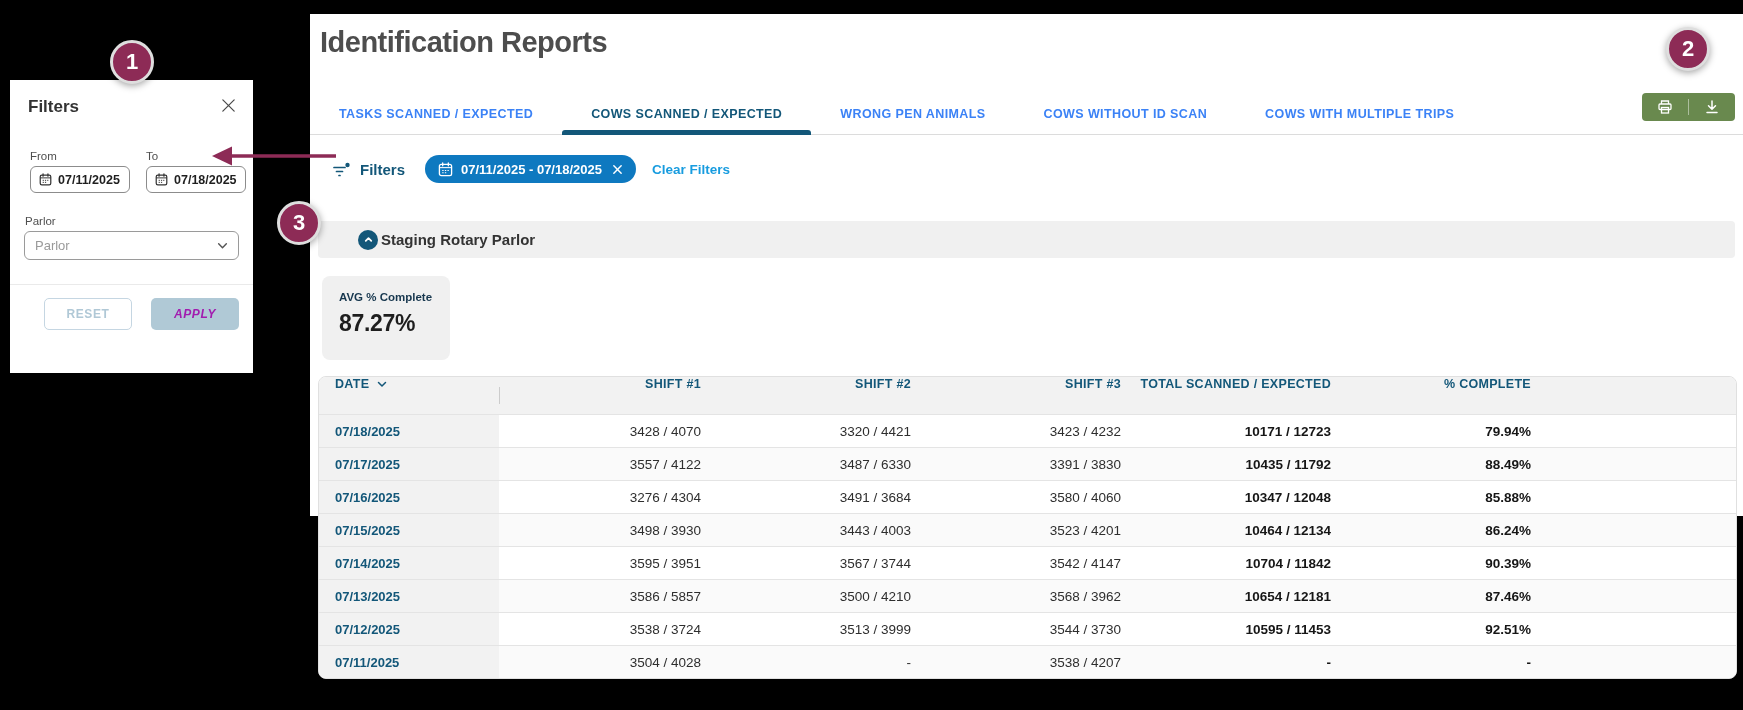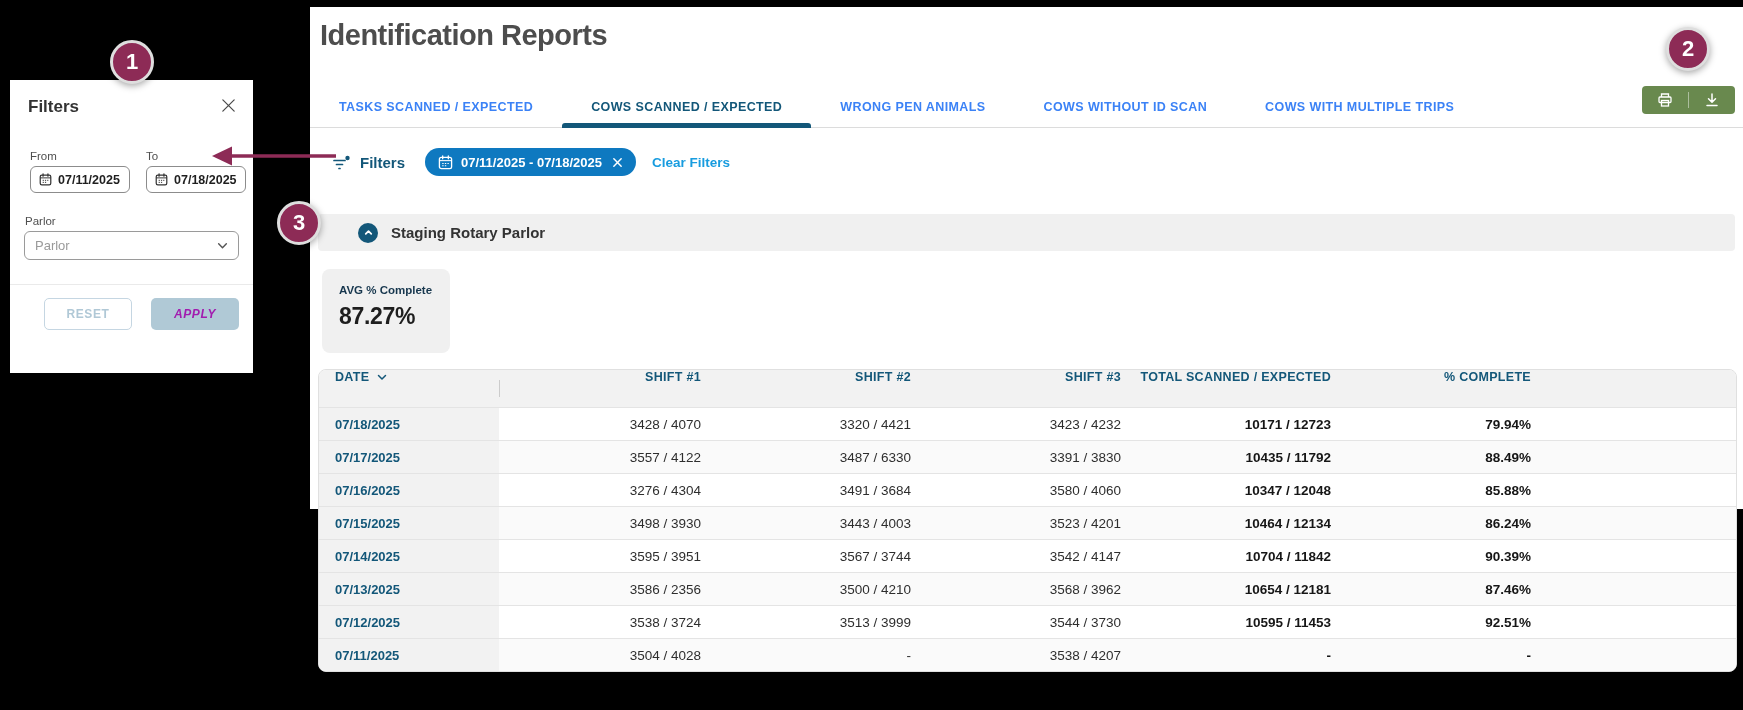--- a/index.html
+++ b/index.html
@@ -1,20 +1,20 @@
 <!DOCTYPE html>
 <html><head>
 <meta charset="utf-8">
 <style>
   html,body{margin:0;padding:0;background:#000;}
   #root{position:relative;width:1743px;height:710px;background:#000;overflow:hidden;
         font-family:"Liberation Sans",sans-serif;-webkit-font-smoothing:antialiased;}
 
   
-  .main{position:absolute;left:310px;top:7px;width:1433px;height:502px;background:#fff;}
+  .main{position:absolute;left:310px;top:14px;width:1433px;height:502px;background:#fff;}
   .page-title{position:absolute;left:10px;top:12px;font-size:29px;font-weight:700;color:#4D4D4D;letter-spacing:-0.5px;}
 
   .tabbar{position:absolute;left:0;top:76px;width:100%;height:45px;border-bottom:1px solid #DCDCDC;
           display:flex;align-items:flex-end;box-sizing:border-box;}
   .tab{padding:0 29px 13px;font-size:12.5px;font-weight:700;color:#3b82f6;letter-spacing:.4px;cursor:pointer;position:relative;white-space:nowrap;}
   .tab.active{color:#135779;}
   .tab.active::after{content:"";position:absolute;left:0;right:0;bottom:-1px;height:5px;background:#135779;border-radius:3px 3px 0 0;}
 
   .export-group{position:absolute;right:8px;top:79px;width:93px;height:28px;background:#69894E;border-radius:4px;
                 display:flex;align-items:center;z-index:3;}
@@ -24,21 +24,21 @@
   .filter-bar{position:absolute;left:22px;top:141px;height:28px;display:flex;align-items:center;}
   .filters-label{font-size:15px;font-weight:700;color:#135779;margin:0 20px 0 9px;}
   .chip{display:flex;align-items:center;gap:8px;background:#0E79C0;color:#fff;height:28px;border-radius:14px;
         padding:0 13px;font-size:13px;font-weight:700;cursor:pointer;}
   .clear-filters{margin-left:16px;color:#189CDF;font-size:13.5px;font-weight:700;cursor:pointer;}
 
   .section-bar{position:absolute;left:8px;top:207px;width:1417px;height:37px;background:#F0F0F0;border-radius:4px;
                display:flex;align-items:center;box-sizing:border-box;padding-left:40px;}
   .collapse-btn{width:20px;height:20px;border-radius:50%;background:#135779;display:flex;align-items:center;
                 justify-content:center;cursor:pointer;flex:0 0 auto;}
-  .section-title{font-size:15px;font-weight:700;color:#333;margin-left:13px;}
+  .section-title{font-size:15px;font-weight:700;color:#333;margin-left:3px;}
 
   .avg-card{position:absolute;left:12px;top:262px;width:128px;height:84px;background:#F0F0F0;border-radius:8px;
             box-sizing:border-box;padding:15px 0 0 17px;}
   .avg-label{font-size:11.5px;font-weight:700;color:#17374E;}
   .avg-value{margin-top:7px;font-size:23px;font-weight:700;color:#1E1E1E;letter-spacing:-0.3px;}
 
   
   .table{position:absolute;left:8px;top:362px;width:1419px;border:1px solid #E0E0E0;border-radius:8px;
          overflow:hidden;box-sizing:border-box;background:#fff;}
   .thead{display:flex;background:#F2F2F2;height:37px;align-items:flex-start;position:relative;}
@@ -232,21 +232,21 @@
             <div class="td c0 date">07/14/2025</div>
             <div class="td c1 shift">3595 / 3951</div>
             <div class="td c2 shift">3567 / 3744</div>
             <div class="td c3 shift">3542 / 4147</div>
             <div class="td c4 total">10704 / 11842</div>
             <div class="td c5 pct">90.39%</div>
             <div class="td spacer"></div>
           </div>
           <div class="trow">
             <div class="td c0 date">07/13/2025</div>
-            <div class="td c1 shift">3586 / 2356</div>
+            <div class="td c1 shift">3586 / 5857</div>
             <div class="td c2 shift">3500 / 4210</div>
             <div class="td c3 shift">3568 / 3962</div>
             <div class="td c4 total">10654 / 12181</div>
             <div class="td c5 pct">87.46%</div>
             <div class="td spacer"></div>
           </div>
           <div class="trow">
             <div class="td c0 date">07/12/2025</div>
             <div class="td c1 shift">3538 / 3724</div>
             <div class="td c2 shift">3513 / 3999</div>

